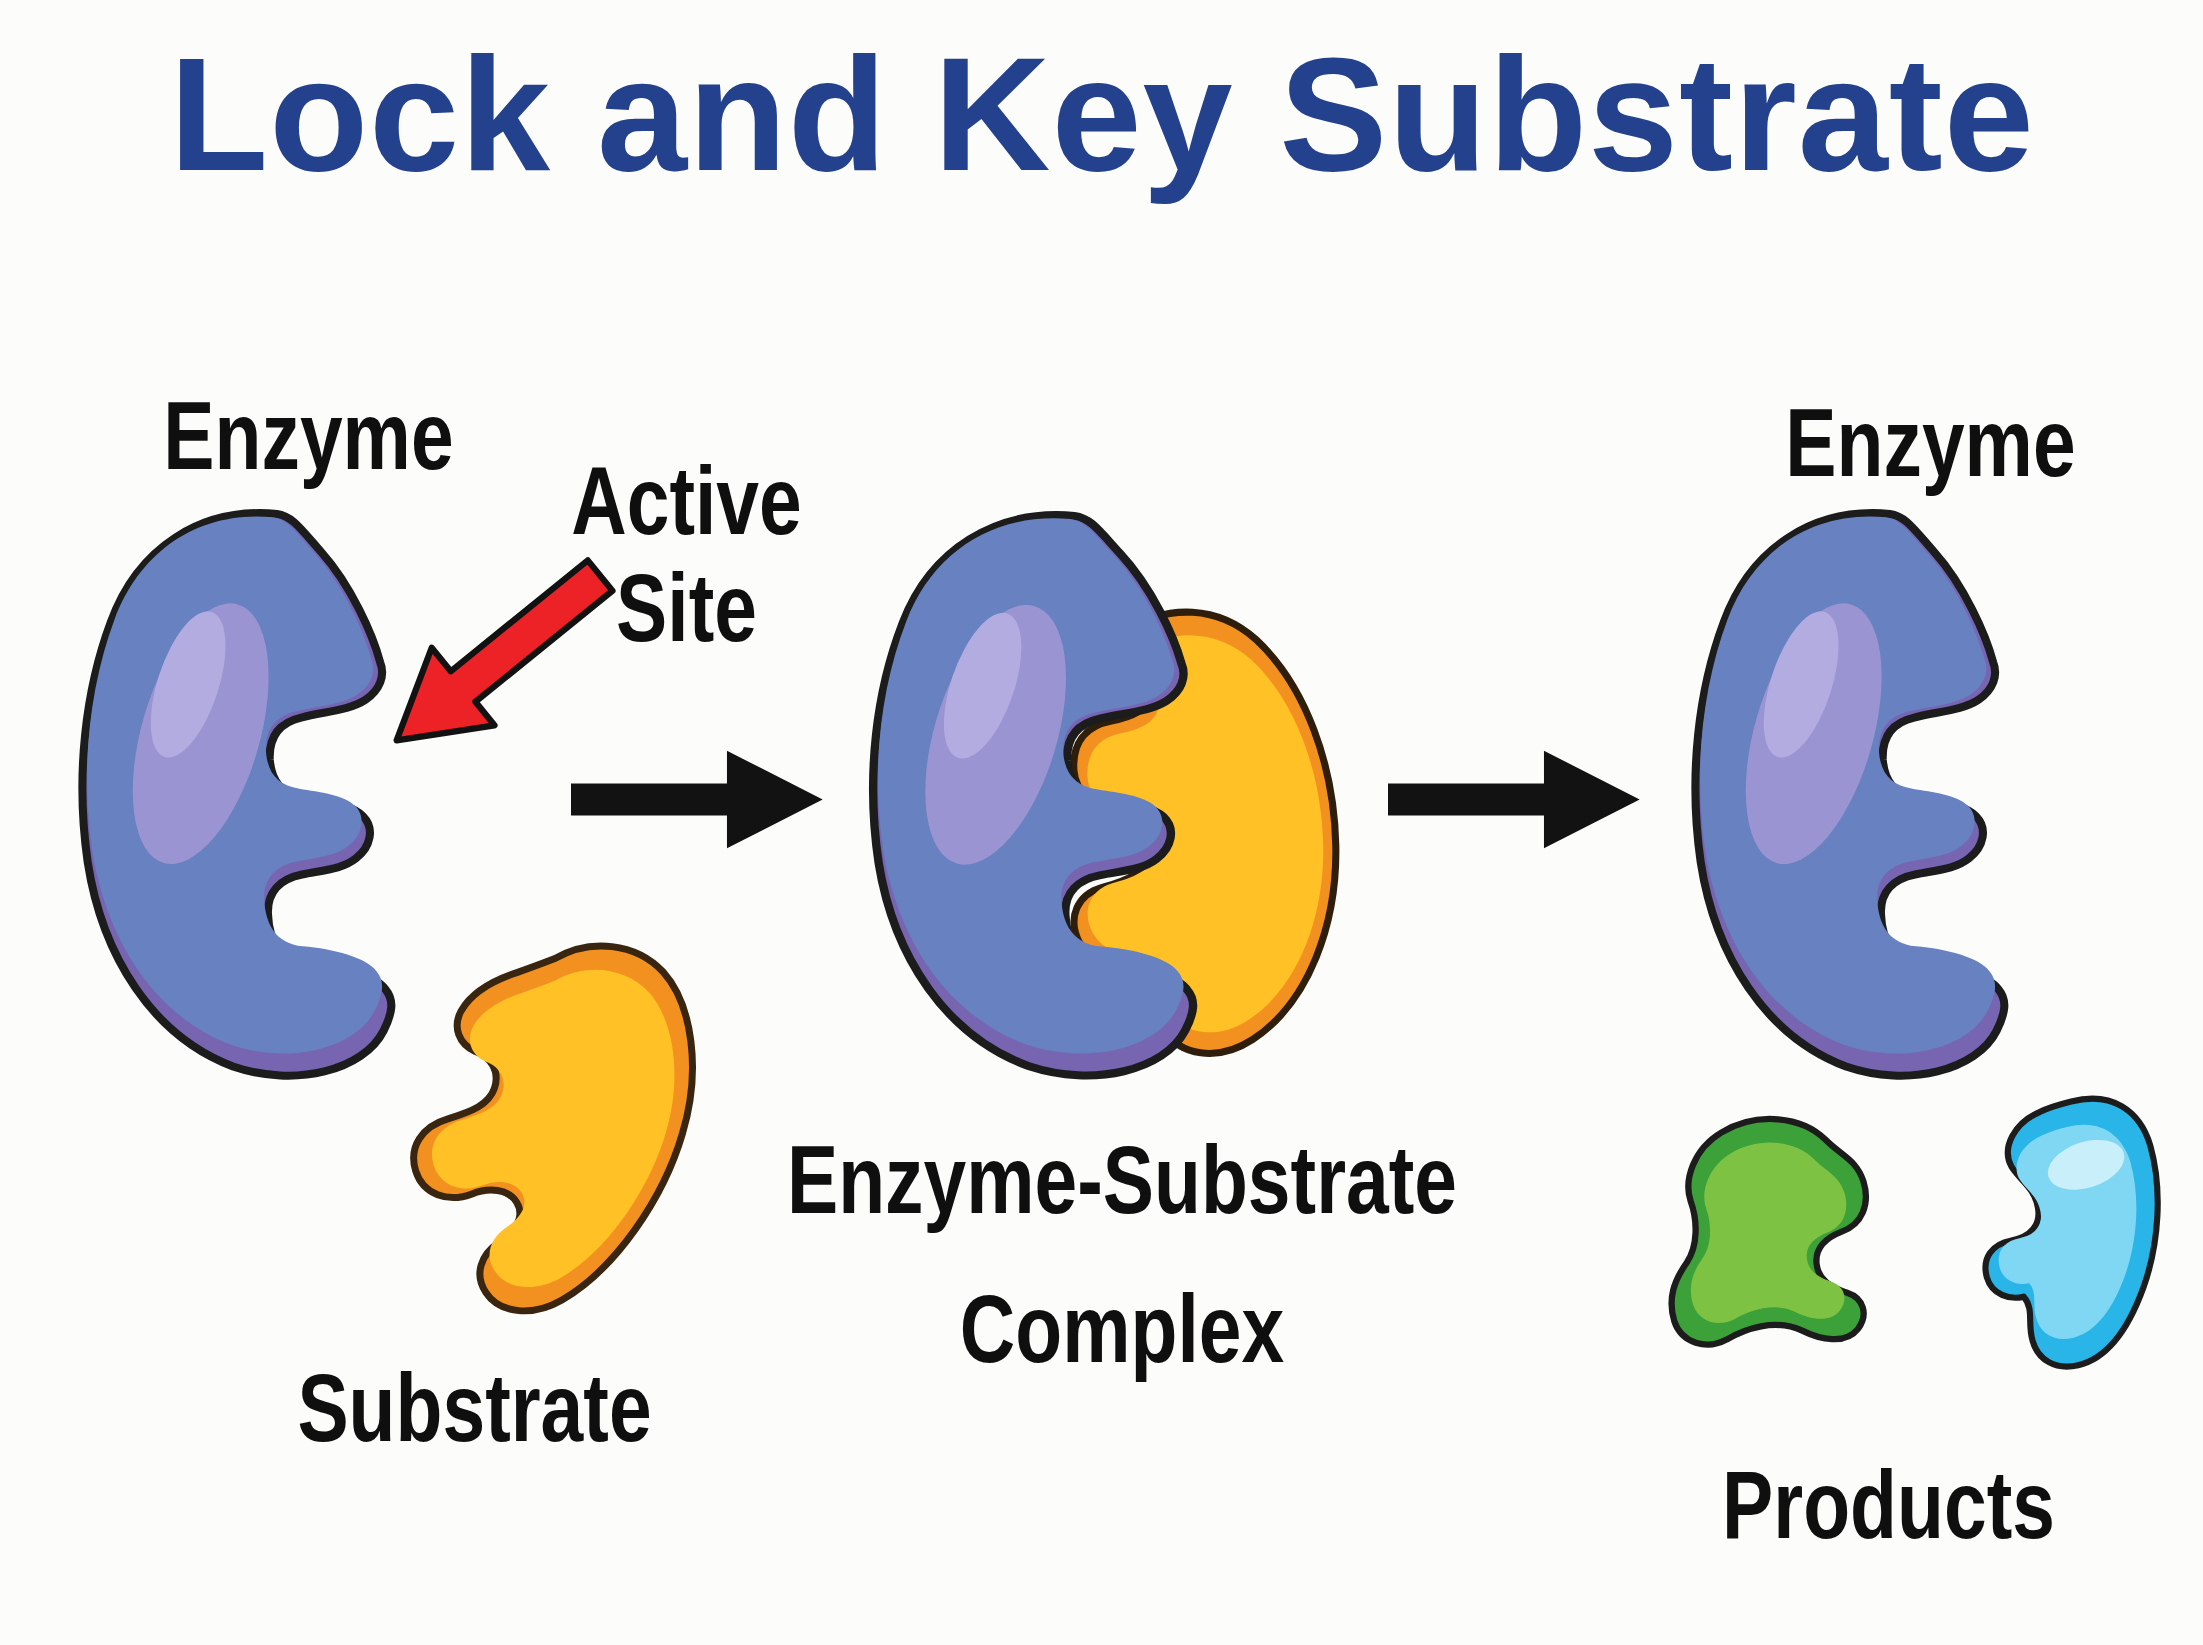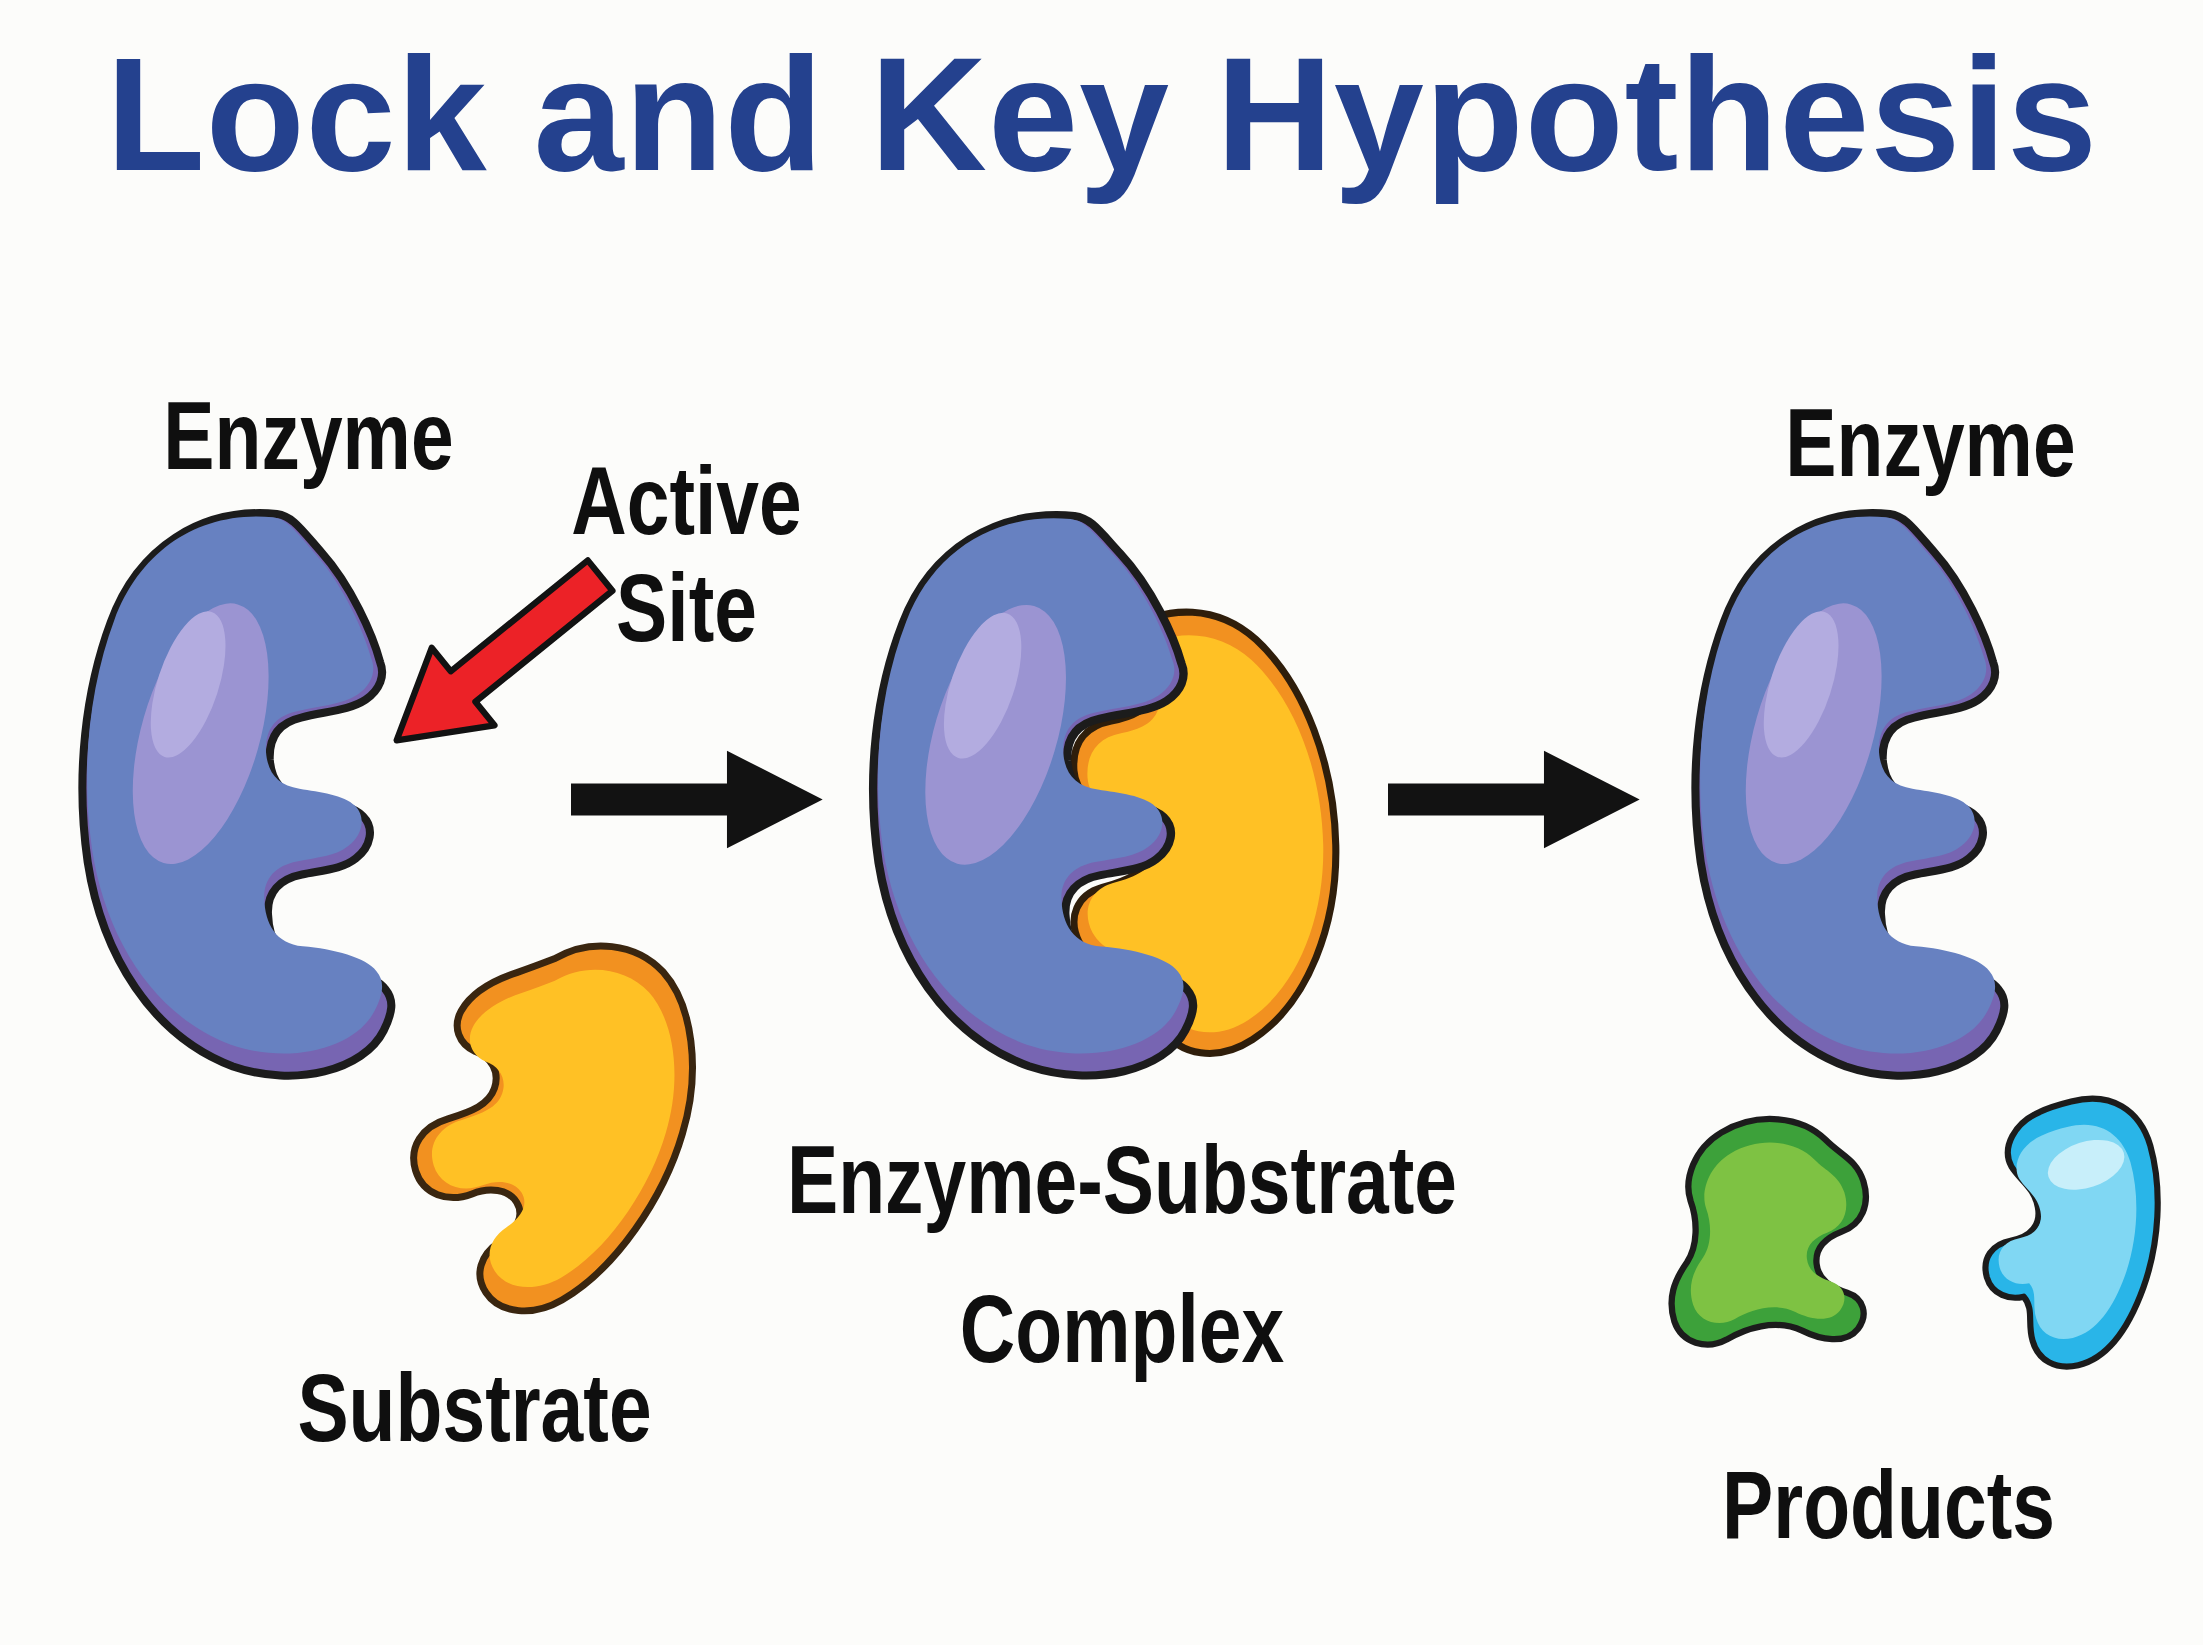--- a/index.html
+++ b/index.html
@@ -103,21 +103,21 @@
       C 98 272, 106 256, 94 242
       C 78 246, 58 240, 52 220
       C 46 198, 58 182, 80 178
       C 102 174, 114 160, 110 140
       C 106 118, 90 110, 80 94
       C 68 72, 84 44, 112 32
       C 124 26, 136 23, 148 20 Z"></path>
   </defs>
 </svg>
 
-<div class="abs title">Lock and Key Hypothesis</div>
+<div class="abs title">Lock and Key Substrate</div>
 
 <div class="abs lbl" style="left:33px;top:388px;width:551px;">Enzyme</div>
 <div class="abs lbl lbl2" style="left:411px;top:448px;width:551px;">
   <div>Active</div>
   <div>Site</div>
 </div>
 <div class="abs lbl" style="left:153px;top:1360px;width:643px;">Substrate</div>
 
 <svg class="abs shape" style="left:66px;top:505px;" width="377" height="583" viewBox="0 0 420 650">
   <use href="#enzyme-g"></use>

